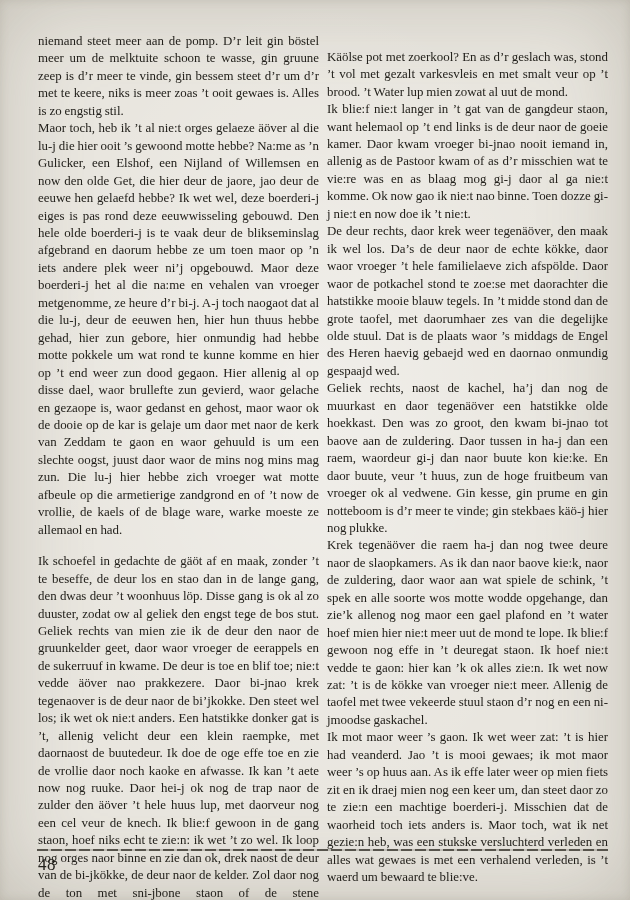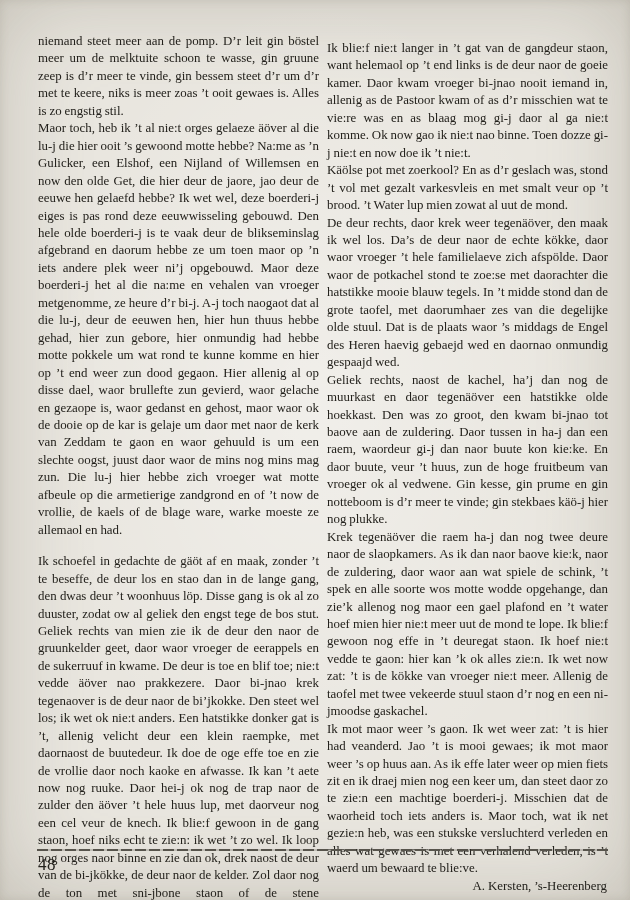--- a/index.html
+++ b/index.html
@@ -78,27 +78,26 @@
 
   <div class="columns">
 
     <div class="col">
       <p>niemand steet meer aan de pomp. D’r leit gin böstel meer um de melktuite schoon te wasse, gin gruune zeep is d’r meer te vinde, gin bessem steet d’r um d’r met te keere, niks is meer zoas ’t ooit gewaes is. Alles is zo engstig stil.</p>
       <p>Maor toch, heb ik ’t al nie:t orges gelaeze äöver al die lu-j die hier ooit ’s gewoond motte hebbe? Na:me as ’n Gulicker, een Elshof, een Nijland of Willemsen en now den olde Get, die hier deur de jaore, jao deur de eeuwe hen gelaefd hebbe? Ik wet wel, deze boerderi-j eiges is pas rond deze eeuwwisseling gebouwd. Den hele olde boerderi-j is te vaak deur de blikseminslag afgebrand en daorum hebbe ze um toen maor op ’n iets andere plek weer ni’j opgebouwd. Maor deze boerderi-j het al die na:me en vehalen van vroeger metgenomme, ze heure d’r bi-j. A-j toch naogaot dat al die lu-j, deur de eeuwen hen, hier hun thuus hebbe gehad, hier zun gebore, hier onmundig had hebbe motte pokkele um wat rond te kunne komme en hier op ’t end weer zun dood gegaon. Hier allenig al op disse dael, waor brullefte zun gevierd, waor gelache en gezaope is, waor gedanst en gehost, maor waor ok de dooie op de kar is gelaje um daor met naor de kerk van Zeddam te gaon en waor gehuuld is um een slechte oogst, juust daor waor de mins nog mins mag zun. Die lu-j hier hebbe zich vroeger wat motte afbeule op die armetierige zandgrond en of ’t now de vrollie, de kaels of de blage ware, warke moeste ze allemaol en had.</p>
       <p class="flow-cont">Ik schoefel in gedachte de gäöt af en maak, zonder ’t te beseffe, de deur los en stao dan in de lange gang, den dwas deur ’t woonhuus löp. Disse gang is ok al zo duuster, zodat ow al geliek den engst tege de bos stut. Geliek rechts van mien zie ik de deur den naor de gruunkelder geet, daor waor vroeger de eerappels en de sukerruuf in kwame. De deur is toe en blif toe; nie:t vedde äöver nao prakkezere. Daor bi-jnao krek tegenaover is de deur naor de bi’jkokke. Den steet wel los; ik wet ok nie:t anders. Een hatstikke donker gat is ’t, allenig velicht deur een klein raempke, met daornaost de buutedeur. Ik doe de oge effe toe en zie de vrollie daor noch kaoke en afwasse. Ik kan ’t aete now nog ruuke. Daor hei-j ok nog de trap naor de zulder den äöver ’t hele huus lup, met daorveur nog een cel veur de knech. Ik blie:f gewoon in de gang staon, hoef niks echt te zie:n: ik wet ’t zo wel. Ik loop nog orges naor binne en zie dan ok, drek naost de deur van de bi-jkökke, de deur naor de kelder. Zol daor nog de ton met sni-jbone staon of de stene</p>
     </div>
 
     <div class="col">
+      <p>Käölse pot met zoerkool? En as d’r geslach was, stond ’t vol met gezalt varkesvleis en met smalt veur op ’t brood. ’t Water lup mien zowat al uut de mond.</p>
       <p>Ik blie:f nie:t langer in ’t gat van de gangdeur staon, want helemaol op ’t end links is de deur naor de goeie kamer. Daor kwam vroeger bi-jnao nooit iemand in, allenig as de Pastoor kwam of as d’r misschien wat te vie:re was en as blaag mog gi-j daor al ga nie:t komme. Ok now gao ik nie:t nao binne. Toen dozze gi-j nie:t en now doe ik ’t nie:t.</p>
-      <p>Käölse pot met zoerkool? En as d’r geslach was, stond ’t vol met gezalt varkesvleis en met smalt veur op ’t brood. ’t Water lup mien zowat al uut de mond.</p>
       <p>De deur rechts, daor krek weer tegenäöver, den maak ik wel los. Da’s de deur naor de echte kökke, daor waor vroeger ’t hele familielaeve zich afspölde. Daor waor de potkachel stond te zoe:se met daorachter die hatstikke mooie blauw tegels. In ’t midde stond dan de grote taofel, met daorumhaer zes van die degelijke olde stuul. Dat is de plaats waor ’s middags de Engel des Heren haevig gebaejd wed en daornao onmundig gespaajd wed.</p>
       <p>Geliek rechts, naost de kachel, ha’j dan nog de muurkast en daor tegenäöver een hatstikke olde hoekkast. Den was zo groot, den kwam bi-jnao tot baove aan de zuldering. Daor tussen in ha-j dan een raem, waordeur gi-j dan naor buute kon kie:ke. En daor buute, veur ’t huus, zun de hoge fruitbeum van vroeger ok al vedwene. Gin kesse, gin prume en gin notteboom is d’r meer te vinde; gin stekbaes käö-j hier nog plukke.</p>
       <p>Krek tegenäöver die raem ha-j dan nog twee deure naor de slaopkamers. As ik dan naor baove kie:k, naor de zuldering, daor waor aan wat spiele de schink, ’t spek en alle soorte wos motte wodde opgehange, dan zie’k allenog nog maor een gael plafond en ’t water hoef mien hier nie:t meer uut de mond te lope. Ik blie:f gewoon nog effe in ’t deuregat staon. Ik hoef nie:t vedde te gaon: hier kan ’k ok alles zie:n. Ik wet now zat: ’t is de kökke van vroeger nie:t meer. Allenig de taofel met twee vekeerde stuul staon d’r nog en een ni-jmoodse gaskachel.</p>
       <p>Ik mot maor weer ’s gaon. Ik wet weer zat: ’t is hier had veanderd. Jao ’t is mooi gewaes; ik mot maor weer ’s op huus aan. As ik effe later weer op mien fiets zit en ik draej mien nog een keer um, dan steet daor zo te zie:n een machtige boerderi-j. Misschien dat de waorheid toch iets anders is. Maor toch, wat ik net gezie:n heb, was een stukske versluchterd verleden en alles wat gewaes is met een verhalend verleden, is ’t waerd um bewaard te blie:ve.</p>
-      <p class="signature">A. Kersten, ’s-Heerenberg</p>
     </div>
 
   </div>
 
   <div class="footer-rule"></div>
   <div class="page-number">48</div>
 
 </div>
 
 </body></html>

